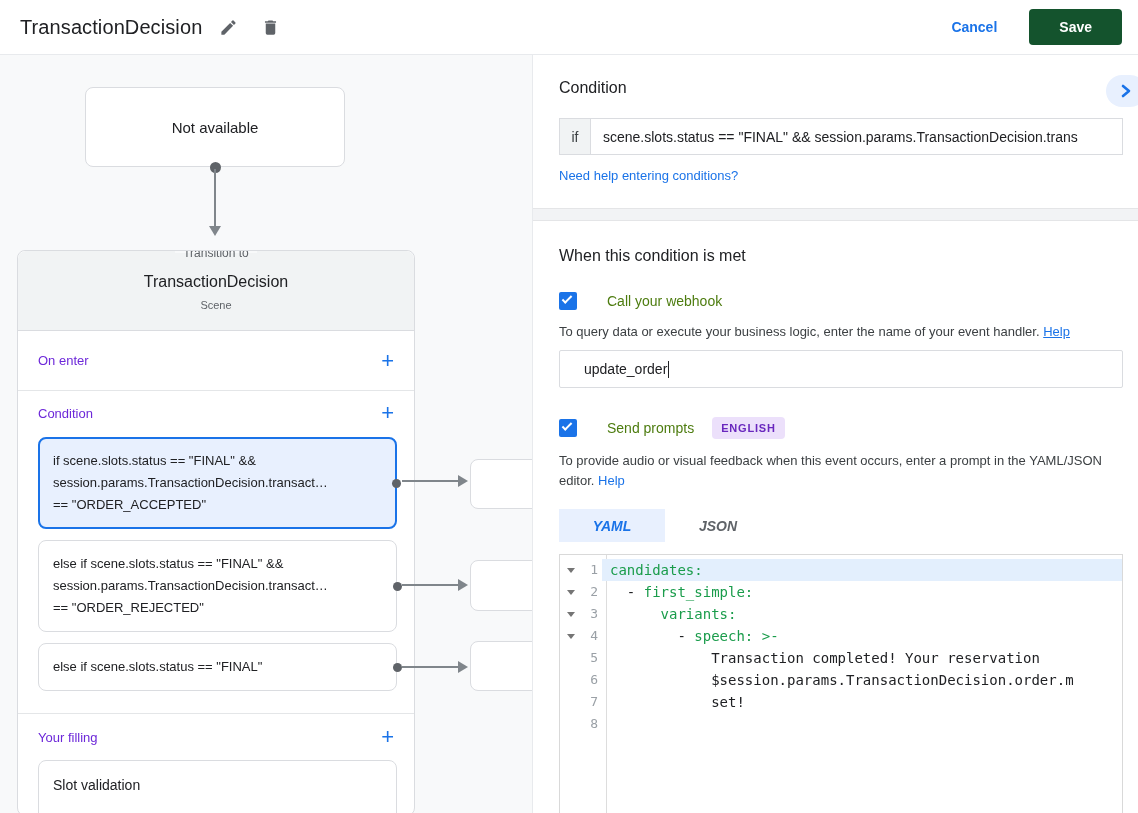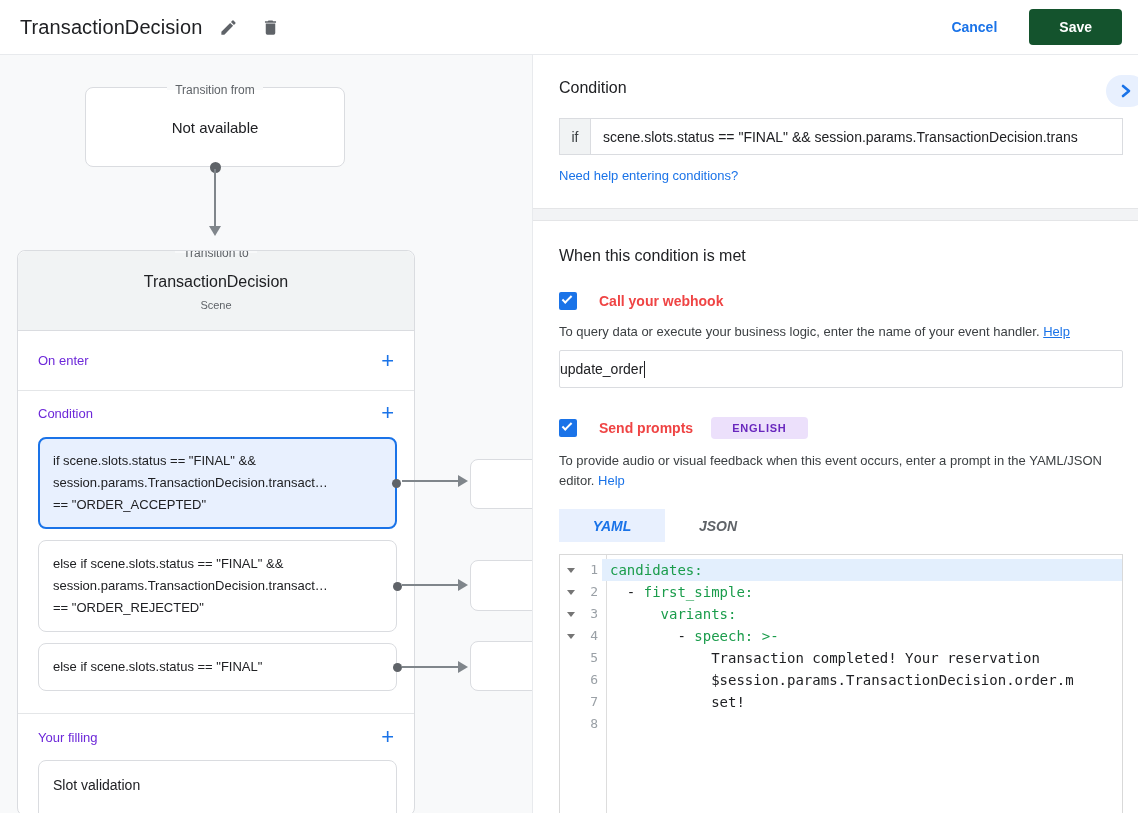--- a/index.html
+++ b/index.html
@@ -76,29 +76,29 @@
               white-space:nowrap; overflow:hidden; }
   .help-link { display:inline-block; margin-top:13px; font-size:13px; color:#1a73e8; cursor:pointer; }
   .gray-band { height:13px; background:#f2f3f5; border-top:1px solid #e4e5e7; border-bottom:1px solid #e4e5e7; }
 
   .panel-sec2 { padding:26px 0 0 26px; background:#fff; }
   .sec2-title { font-size:16px; color:#202124; }
   .check-row { display:flex; align-items:center; margin-top:27px; }
   .checkbox { width:18px; height:18px; background:#1a73e8; border-radius:2px; position:relative; cursor:pointer; flex:0 0 18px; }
   .checkbox .mark { position:absolute; left:3px; top:4px; width:10px; height:5px;
                     border-left:2px solid #fff; border-bottom:2px solid #fff; transform:rotate(-45deg); }
-  .check-label { font-size:14px; font-weight:bold; color:#ef4444; margin-left:22px; }
+  .check-label { font-size:14px; font-weight:normal; color:#4d7c0f; margin-left:30px; }
   .desc { margin-top:12px; font-size:13px; color:#3c4043; max-width:560px; line-height:20px; }
   .desc .inline-link { color:#1a73e8; cursor:pointer; }
   .desc .underlined { text-decoration:underline; }
   .text-input { margin-top:8px; width:564px; height:38px; border:1px solid #dadce0; border-radius:2px;
-                display:flex; align-items:center; padding-left:0; font-size:14px; color:#202124; background:#fff; }
+                display:flex; align-items:center; padding-left:24px; font-size:14px; color:#202124; background:#fff; }
   .caret { display:inline-block; width:1px; height:17px; background:#202124; margin-left:1px; }
   .lang-badge { margin-left:18px; background:#ece0fb; color:#6927be; font-size:11px; font-weight:bold;
-                letter-spacing:.8px; padding:5px 21px; border-radius:4px; }
+                letter-spacing:.8px; padding:5px 9px; border-radius:4px; }
   .tabs { display:flex; margin-top:18px; }
   .tab { width:106px; height:33px; display:flex; align-items:center; justify-content:center;
          font-size:14px; font-weight:bold; color:#5f6368; cursor:pointer;font-style:italic; }
   .tab.active { background:#e8f0fe; color:#1a73e8; }
 
   
   .editor { margin-top:12px; width:564px; height:270px; border:1px solid #d9d9d9; background:#fff;
             position:relative; font-family:"DejaVu Sans Mono","Liberation Mono",monospace; font-size:14px; }
   .gutter-line { position:absolute; left:46px; top:0; bottom:0; width:1px; background:#ddd; }
   .ed-rows { position:relative; padding-top:4px; }
@@ -128,21 +128,20 @@
   </div>
   <div class="header-actions">
     <div class="cancel-btn">Cancel</div>
     <button class="save-btn">Save</button>
   </div>
 </div>
 
 <div class="diagram">
 
   <div class="flow-card from-card">
-    <div class="legend legend-on-white"><span>Transition from</span></div>
     <div class="na">Not available</div>
   </div>
 
   <div class="v-conn-dot"></div>
   <div class="v-conn-line"></div>
   <div class="v-conn-arrow"></div>
 
   <div class="flow-card to-card">
     <div class="legend legend-on-gray"><span>Transition to</span></div>
     <div class="scene-head">

